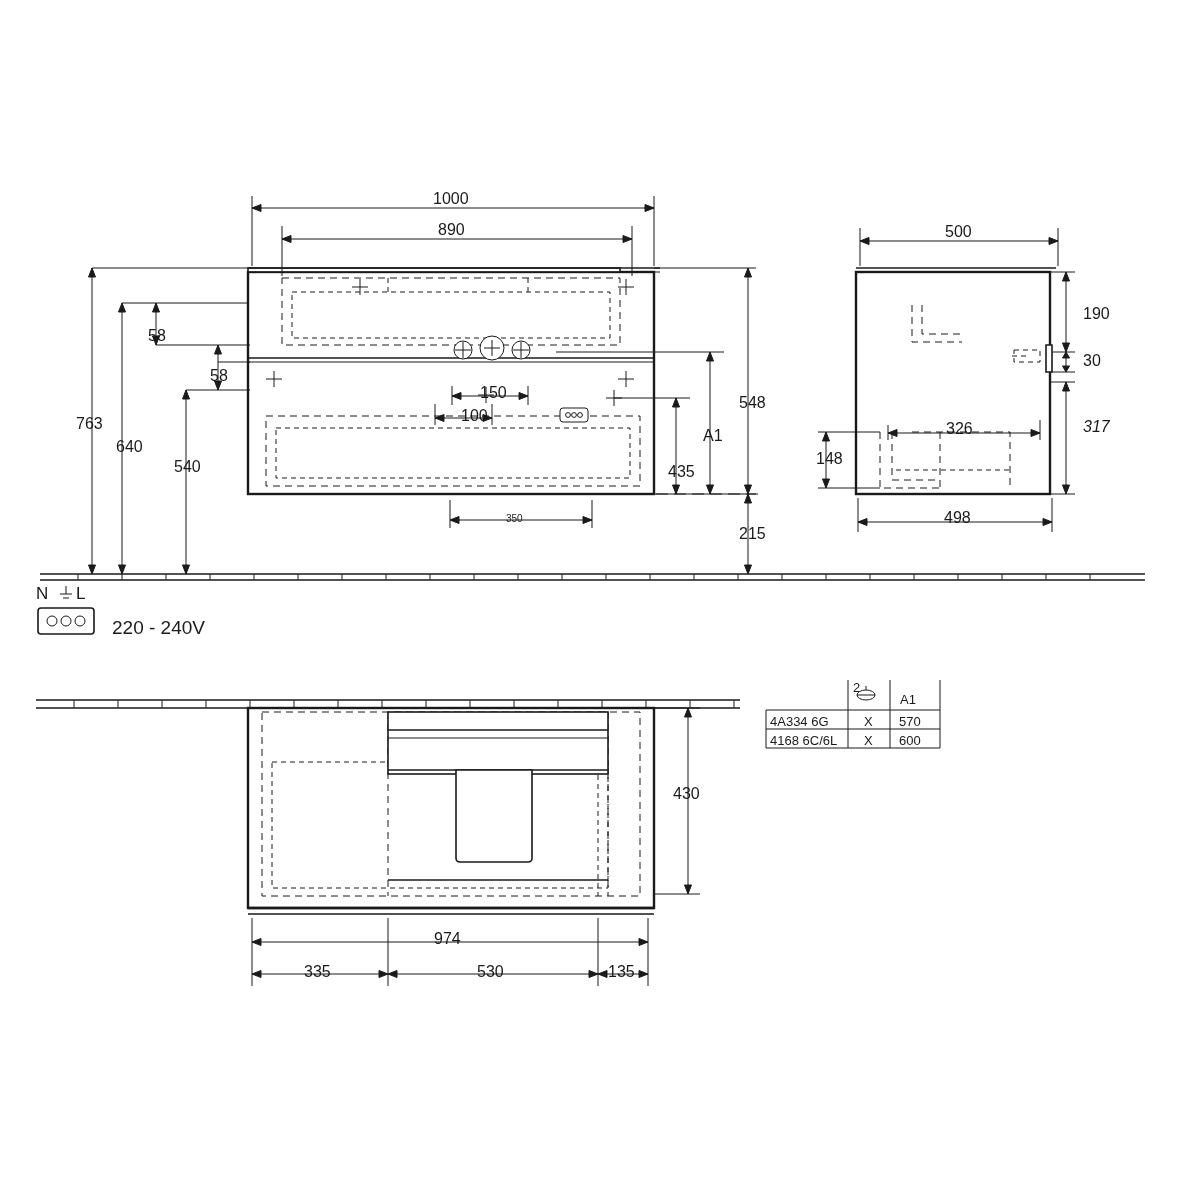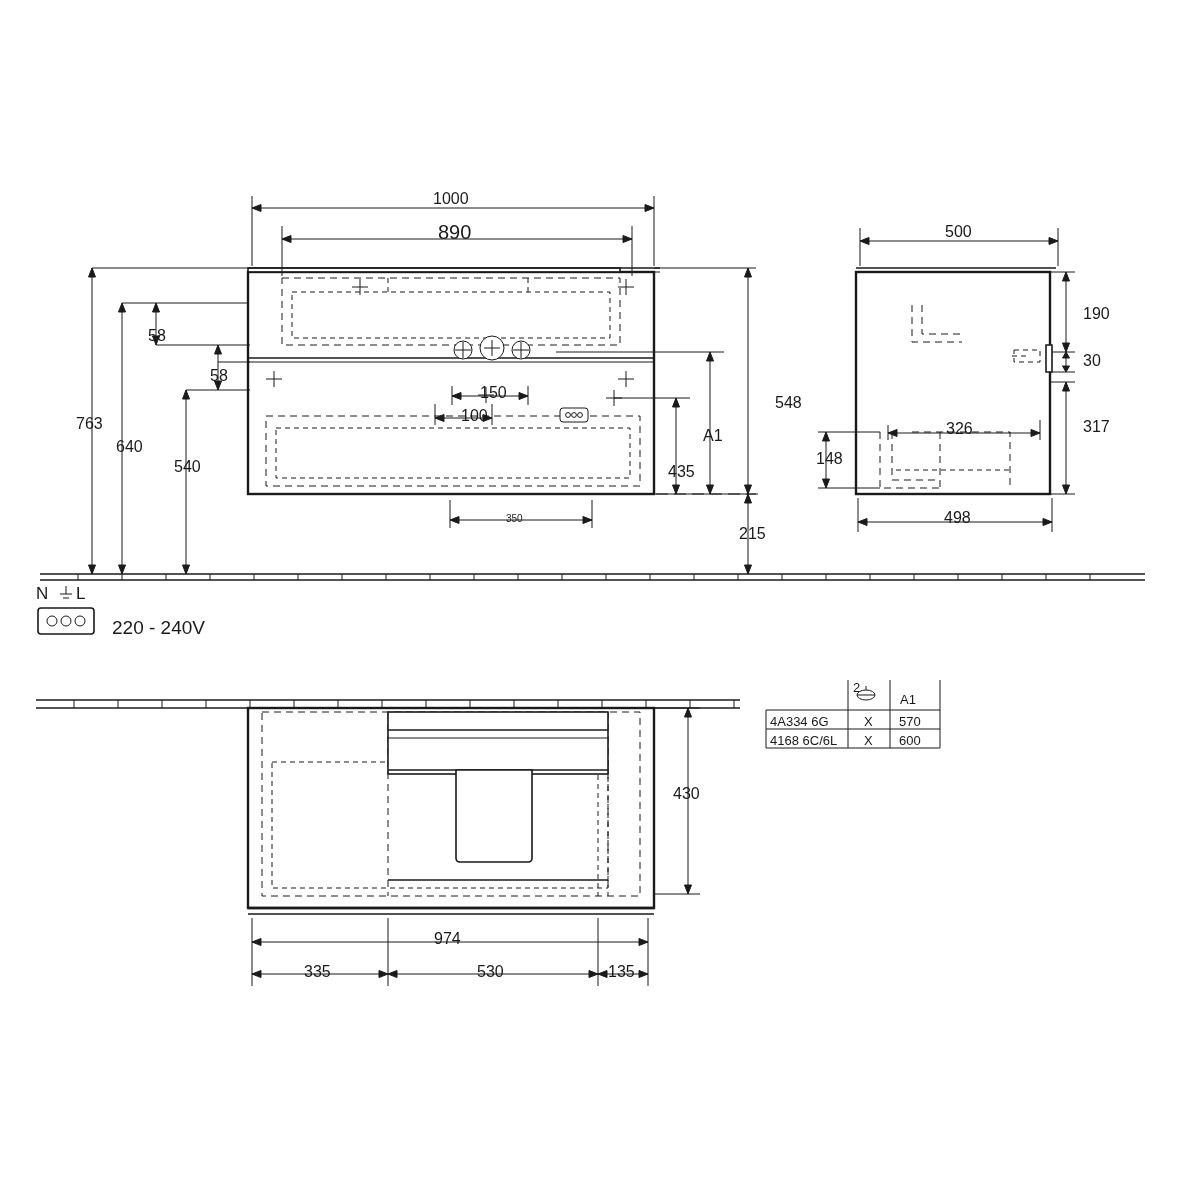--- a/index.html
+++ b/index.html
@@ -329,38 +329,38 @@
 
     <ellipse cx="866" cy="695" rx="9" ry="5" class="ln thin fillw"></ellipse>
     <line x1="857" y1="695" x2="875" y2="695" class="ln thin"></line>
     <line x1="866" y1="686" x2="866" y2="690" class="ln thin"></line>
   </g>
 </svg>
 
 <div>
 
   <div style="position:absolute;left:433px;top:190px;" class="t"><span style="font-size:16px;">1000</span></div>
-  <div style="position:absolute;left:438px;top:221px;"><span style="font-size:20px;">890</span></div>
+  <div style="position:absolute;left:438px;top:221px;"><span style="font-size:16px;">890</span></div>
   <div style="position:absolute;left:148px;top:327px;"><span style="font-size:16px;">58</span></div>
   <div style="position:absolute;left:210px;top:367px;"><span style="font-size:16px;">58</span></div>
   <div style="position:absolute;left:76px;top:415px;"><span style="font-size:16px;">763</span></div>
   <div style="position:absolute;left:116px;top:438px;"><span style="font-size:16px;">640</span></div>
   <div style="position:absolute;left:174px;top:458px;"><span style="font-size:16px;">540</span></div>
-  <div style="position:absolute;left:739px;top:394px;"><span style="font-size:16px;margin-left:36px;">548</span></div>
+  <div style="position:absolute;left:739px;top:394px;"><span style="font-size:16px;">548</span></div>
   <div style="position:absolute;left:703px;top:427px;"><span style="font-size:16px;">A1</span></div>
   <div style="position:absolute;left:668px;top:463px;"><span style="font-size:16px;">435</span></div>
   <div style="position:absolute;left:739px;top:525px;"><span style="font-size:16px;text-align:right;">215</span></div>
   <div style="position:absolute;left:480px;top:384px;"><span style="font-size:16px;">150</span></div>
   <div style="position:absolute;left:461px;top:407px;"><span style="font-size:16px;">100</span></div>
   <div style="position:absolute;left:506px;top:508px;"><span style="font-size:10px;">350</span></div>
 
   <div style="position:absolute;left:945px;top:223px;"><span style="font-size:16px;">500</span></div>
   <div style="position:absolute;left:1083px;top:305px;"><span style="font-size:16px;">190</span></div>
   <div style="position:absolute;left:1083px;top:352px;"><span style="font-size:16px;">30</span></div>
-  <div style="position:absolute;left:1083px;top:418px;"><span style="font-size:16px;">317</span></div>
+  <div style="position:absolute;left:1083px;top:418px;"><span style="font-size:16px;font-style:italic;">317</span></div>
   <div style="position:absolute;left:946px;top:420px;"><span style="font-size:16px;">326</span></div>
   <div style="position:absolute;left:816px;top:450px;"><span style="font-size:16px;margin-top:14px;">148</span></div>
   <div style="position:absolute;left:944px;top:509px;"><span style="font-size:16px;">498</span></div>
 
   <div style="position:absolute;left:36px;top:584px;"><span class="nl" style="font-size:17px;">N</span></div>
   <div style="position:absolute;left:76px;top:584px;"><span class="nl" style="font-size:17px;">L</span></div>
   <div style="position:absolute;left:112px;top:617px;"><span style="font-size:19px;">220 - 240V</span></div>
 
   <div style="position:absolute;left:673px;top:785px;"><span style="font-size:16px;">430</span></div>
   <div style="position:absolute;left:434px;top:930px;"><span style="font-size:16px;">974</span></div>

